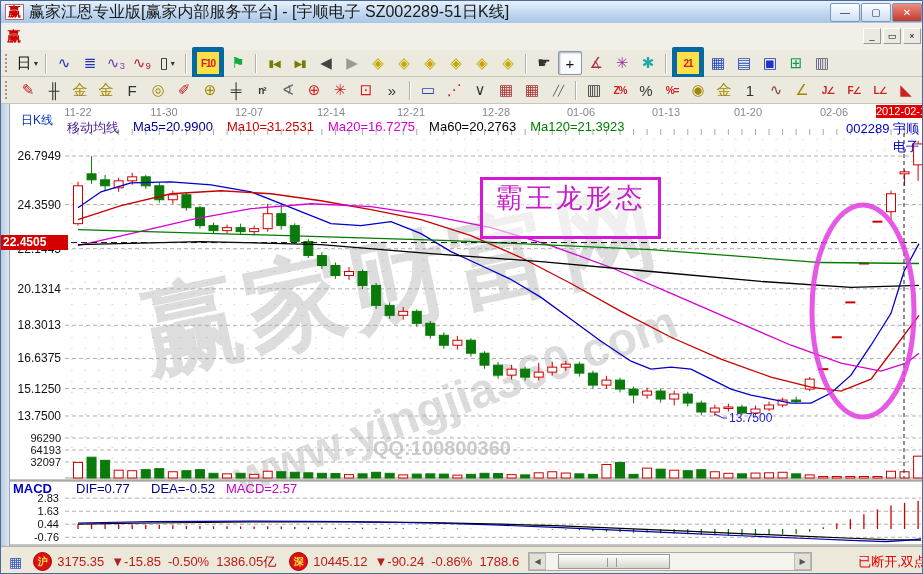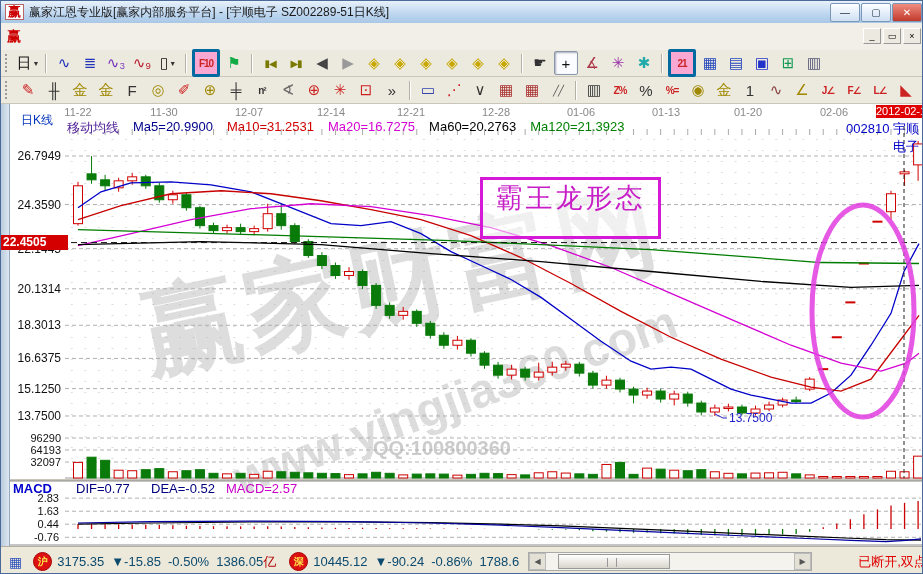--- a/index.html
+++ b/index.html
@@ -4,21 +4,21 @@
 <style>
   html,body{margin:0;padding:0;background:#666;}
   #app{position:relative;width:923px;height:574px;background:#fff;overflow:hidden;
        font-family:"Liberation Sans","DejaVu Sans",sans-serif;border:1px solid #4a6b9a;box-sizing:border-box;}
   
   .titlebar{position:absolute;left:0;top:0;width:923px;height:22px;
     background:linear-gradient(#e7f1fb,#bdd6ef 60%,#a9c7e6);border-bottom:1px solid #88a6c8;
     display:flex;align-items:center;}
   .tb-logo{color:#c00;font-weight:bold;font-size:13px;margin:0 5px 0 4px;background:#fff;
     border:1px solid #b66;padding:0 2px;line-height:14px;}
-  .tb-title{font-size:12px;color:#1a1a1a;}
+  .tb-title{font-size:16px;color:#1a1a1a;}
   .winbtns{position:absolute;right:2px;top:2px;display:flex;gap:1px;}
   .wb{width:28px;height:17px;display:flex;align-items:center;justify-content:center;font-size:10px;
     background:linear-gradient(#fdfeff,#cfe0f3);border:1px solid #7a96b8;border-radius:2px;color:#234;}
   .wb.close{background:linear-gradient(#ef8d80,#c0392b);color:#fff;font-weight:bold;}
   
   .menubar{position:absolute;left:0;top:22px;width:923px;height:27px;background:#f2efe9;
     border-bottom:1px solid #d2cec4;display:flex;align-items:center;}
   .mb-logo{color:#c00;font-weight:bold;font-size:14px;margin:0 8px 0 6px;}
   .mitem{font-size:13px;color:#111;padding:3px 9px;cursor:default;}
   .mdibtns{position:absolute;right:3px;top:5px;display:flex;gap:2px;}
@@ -26,21 +26,21 @@
     background:#ece9e0;border:1px solid #999;border-top-color:#fff;border-left-color:#fff;color:#000;}
   
   .toolbar{position:absolute;left:0;width:923px;height:27px;background:#eceade;
     border-bottom:1px solid #c9c5b8;display:flex;align-items:center;padding-left:2px;box-sizing:border-box;}
   #toolbar1{top:49px;} #toolbar2{top:76px;}
   .grip{width:3px;height:18px;border-left:2px dotted #9a9a9a;margin:0 5px 0 2px;flex:none;}
   .tsep{width:1px;height:19px;background:#b4b0a4;border-right:1px solid #fff;margin:0 4px;flex:none;}
   .ticon{width:22px;height:22px;display:inline-flex;align-items:center;justify-content:center;
     font-size:15px;margin:0 1px;border:1px solid transparent;border-radius:2px;flex:none;cursor:default;}
   .ticon.small{font-size:10px;font-weight:bold;letter-spacing:-1px;}
-  .ticon.boxed{border:3px solid #0369a1;background:#f9a8d4;}
+  .ticon.boxed{border:5px solid #0369a1;background:#fde047;}
   .ticon.pressed{border:1px solid #8898aa;background:#fafcff;box-shadow:inset 1px 1px 2px #aab;}
   .dd{font-size:7px;color:#333;margin-left:1px;}
   
   .chartwrap{position:absolute;left:0;top:103px;width:923px;height:442px;background:#fff;}
   .lstrip{position:absolute;left:0;top:0;width:8px;height:442px;
     background:linear-gradient(to right,#b9cbdd,#dde7f1);border-right:1px solid #93a9bf;}
   .rstrip{position:absolute;left:921px;top:0;width:2px;height:442px;background:#b9cbdd;}
   .plot-dots{position:absolute;left:64px;top:30px;width:856px;height:344px;
     background-image:radial-gradient(#dcdcdc 1px,transparent 1px);background-size:13.55px 11px;}
   .wm1{position:absolute;left:128px;top:168px;font-family:"DejaVu Serif","Liberation Serif",serif;
@@ -62,21 +62,21 @@
   .pricemark{position:absolute;left:0;top:131px;width:67px;height:15px;background:#d40000;color:#fff;
     font-size:12px;font-weight:bold;line-height:15px;padding-left:2px;box-sizing:border-box;}
   .gannlogo{position:absolute;left:818px;top:373px;width:88px;height:82px;}
   
   .statusbar{position:absolute;left:0;top:545px;width:923px;height:29px;background:#ece9db;
     border-top:1px solid #b3b0a3;display:flex;align-items:center;font-size:13px;}
   .sb-ticon{color:#3355bb;font-size:14px;margin:0 6px 0 8px;}
   .badge{width:17px;height:17px;border-radius:50%;background:#dd1111;border:1px solid #a00;
     color:#ffe24a;font-size:10px;font-weight:bold;display:flex;align-items:center;justify-content:center;
     margin:0 5px;flex:none;}
-  .num{color:#0c4a6e;margin-right:7px;white-space:nowrap;}
+  .num{color:#b91c1c;margin-right:7px;white-space:nowrap;}
   .arr{margin-right:0;}
   .unit{color:#b00000;margin-right:8px;}
   .sbar{width:282px;height:17px;display:flex;align-items:center;border:1px solid #aaa;
     background:#f4f3ee;margin-left:2px;flex:none;}
   .sarrow{width:15px;height:15px;font-size:8px;display:flex;align-items:center;justify-content:center;
     background:#e3e1d6;border:1px solid #bbb;color:#555;flex:none;}
   .strack{flex:1;height:15px;position:relative;}
   .sthumb{position:absolute;left:12px;top:0;width:112px;height:15px;
     background:linear-gradient(#ffffff,#d8d6cc);border:1px solid #999;box-sizing:border-box;}
   .sthumb:after{content:"";position:absolute;left:48px;top:3px;width:8px;height:9px;
@@ -569,21 +569,21 @@
 
     <div class="klabel">日K线</div>
     <div class="marow" id="marow">
         <span style="color: #4c1d95;">移动均线</span>
         <span style="color: rgb(0, 0, 139);">Ma5=20.9900</span>
         <span style="color: rgb(208, 0, 0);">Ma10=31.2531</span>
         <span style="color: rgb(212, 0, 212);">Ma20=16.7275</span>
         <span style="color: rgb(0, 0, 0);">Ma60=20.2763</span>
         <span style="color: rgb(0, 128, 0);">Ma120=21.3923</span>
       </div>
-    <div class="stocklbl">002810  宇顺电子</div>
+    <div class="stocklbl">002289  宇顺电子</div>
     <div class="cursordate">2012-02-1</div>
 
     <div class="patternbox">
       <span>霸王龙形态</span>
     </div>
     <div class="pricemark">22.4505</div>
 
   </div>
 
   <div class="statusbar">

